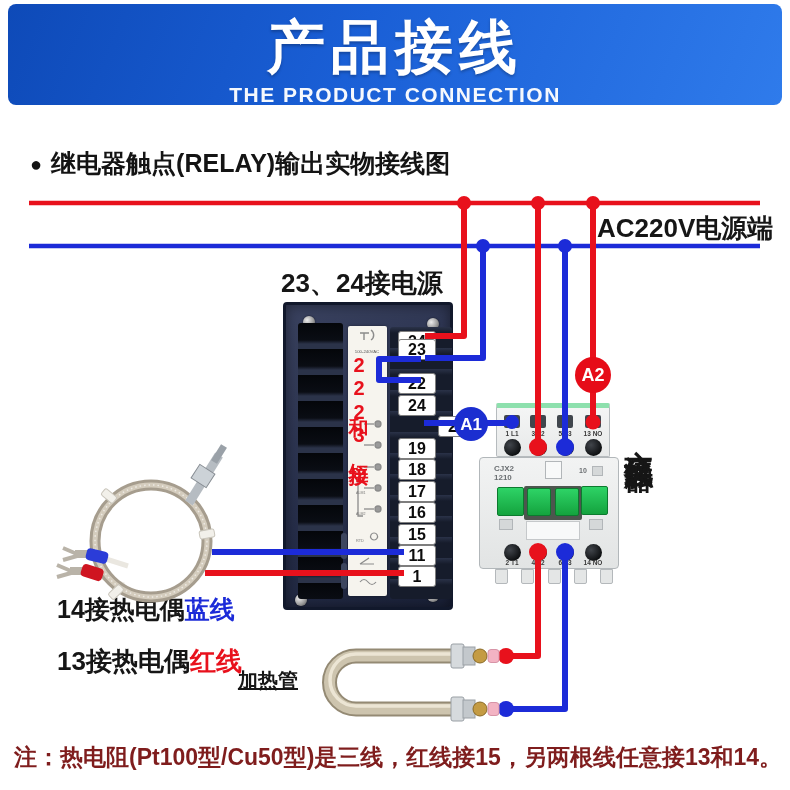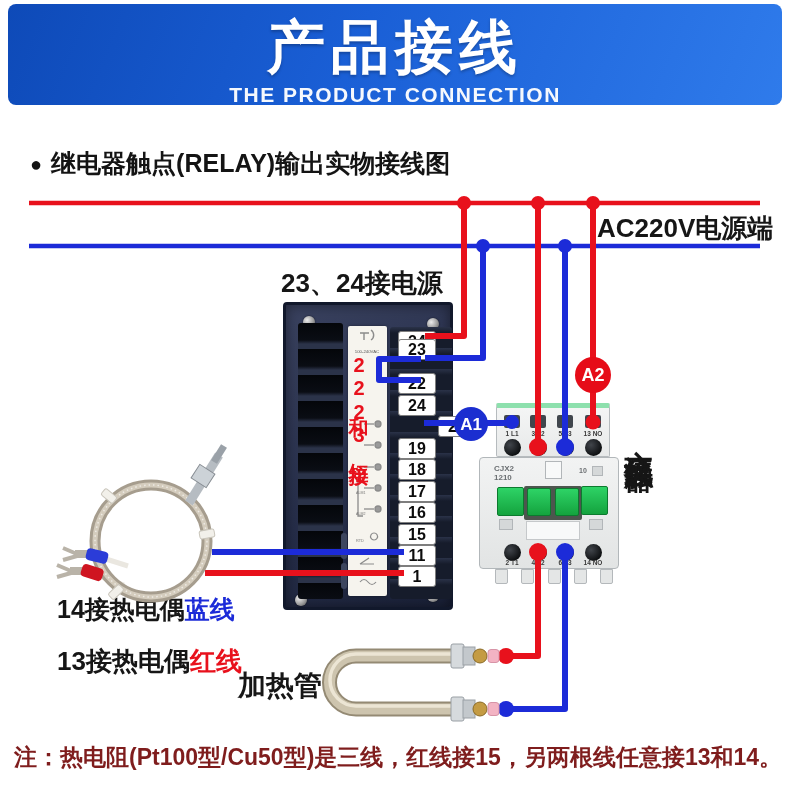--- a/index.html
+++ b/index.html
@@ -17,21 +17,21 @@
            font-size:25px;font-weight:600;color:#141414;}
   .heading .bullet{font-size:20px;line-height:1;}
   
   .lbl{position:absolute;color:#161616;z-index:5;white-space:nowrap;}
   .lbl-power{left:597px;top:211px;font-size:26px;font-weight:600;}
   .lbl-2324{left:281px;top:266px;font-size:26px;font-weight:600;}
   .lbl-contactor{left:619px;top:426px;font-size:29px;font-weight:600;
                  writing-mode:vertical-rl;text-orientation:upright;letter-spacing:4px;}
   .lbl-tc1{left:57px;top:593px;font-size:25px;font-weight:600;}
   .lbl-tc2{left:57px;top:644px;font-size:26px;font-weight:600;}
-  .lbl-heater{left:238px;top:667px;font-size:28px;font-weight:600;}
+  .lbl-heater{left:238px;top:667px;font-size:20px;font-weight:600;text-decoration:underline;}
   .blue-t{color:#1c2bd8;}
   .red-t{color:#e8111c;}
   .note{position:absolute;left:14px;top:742px;width:770px;font-size:23px;font-weight:600;
         color:#7f1d1d;z-index:5;white-space:nowrap;}
   
   .controller{position:absolute;left:283px;top:302px;width:170px;height:308px;z-index:2;
               background:linear-gradient(145deg,#3a4260 0%,#262e4a 55%,#1a2138 100%);
               border:3px solid #11182b;border-radius:4px;box-sizing:border-box;
               box-shadow:inset 0 0 14px rgba(0,0,0,.45);}
   .screw{position:absolute;width:12px;height:12px;border-radius:50%;

